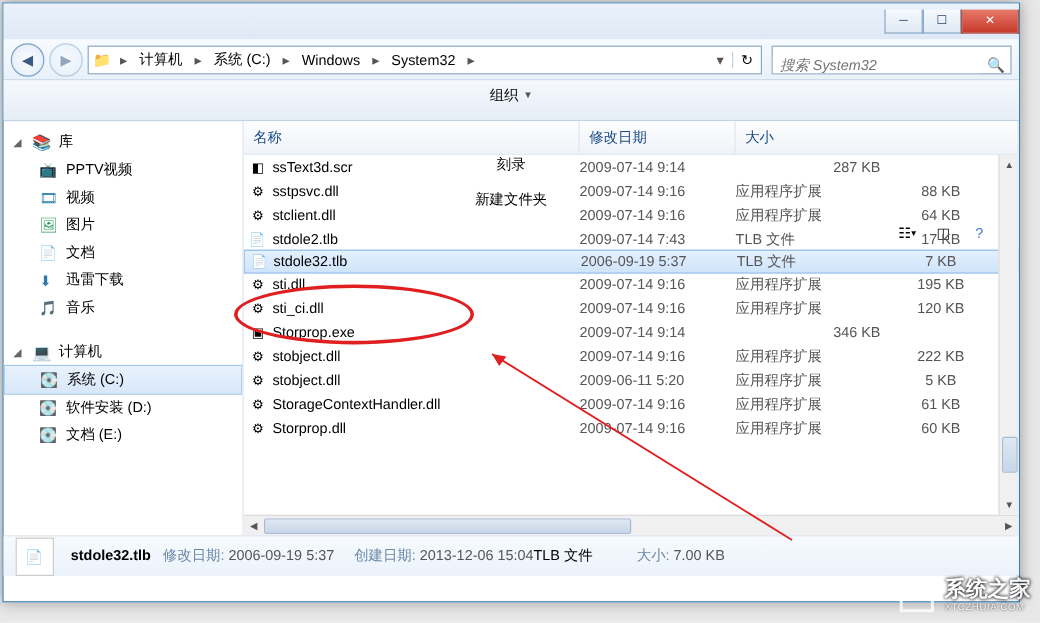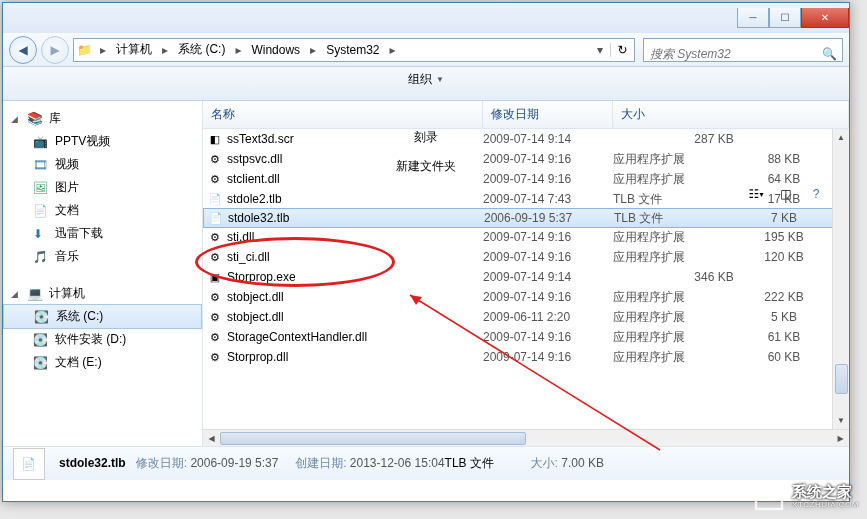--- a/index.html
+++ b/index.html
@@ -61,21 +61,21 @@
 .status { height:34px; border-top:1px solid #dde5ee; background:linear-gradient(#f7fbff,#ebf2fa); display:flex; align-items:center; padding:0 10px; gap:14px; position:relative; }
 .status .bigic { width:32px; height:32px; background:#fff; border:1px solid #ccc; display:flex; align-items:center; justify-content:center; }
 .status .info { display:flex; flex-direction:row; line-height:1.3; }
 .status .meta { color:#555; }
 .status .meta .k { color:#6a88a8; }
 .annot-circle { position:absolute; border:3px solid #e02020; border-radius:50%; pointer-events:none; z-index:50; }
 .annot-arrow { position:absolute; pointer-events:none; z-index:49; }
 .watermark { position:absolute; right:8px; bottom:8px; display:flex; align-items:center; gap:6px; opacity:.8; z-index:60; }
 .watermark .logo { width:34px; height:28px; }
 .watermark .txt { display:flex; flex-direction:column; line-height:1.1; }
-.watermark .cn { font-size:15px; font-weight:bold; color:#fff; text-shadow:0 0 3px #000,0 0 3px #000; }
+.watermark .cn { font-size:18px; font-weight:bold; color:#fff; text-shadow:0 0 3px #000,0 0 3px #000; }
 .watermark .en { font-size:8px; color:#fff; letter-spacing:.5px; text-shadow:0 0 2px #000; }
 </style>
 </head>
 <body>
 
 <div class="window">
 
   <div class="titlebar">
     <div class="winbtns">
       <div class="winbtn">─</div>
@@ -273,21 +273,21 @@
             </div>
             <div class="cell date">2009-07-14 9:16</div>
             <div class="cell type">应用程序扩展</div>
             <div class="cell size">222 KB</div>
           </div>
           <div class="row">
             <div class="cell name">
               <span class="fic">⚙</span>
               <span>stobject.dll</span>
             </div>
-            <div class="cell date">2009-06-11 2:20</div>
+            <div class="cell date">2009-06-11 5:20</div>
             <div class="cell type">应用程序扩展</div>
             <div class="cell size">5 KB</div>
           </div>
           <div class="row">
             <div class="cell name">
               <span class="fic">⚙</span>
               <span>StorageContextHandler.dll</span>
             </div>
             <div class="cell date">2009-07-14 9:16</div>
             <div class="cell type">应用程序扩展</div>

